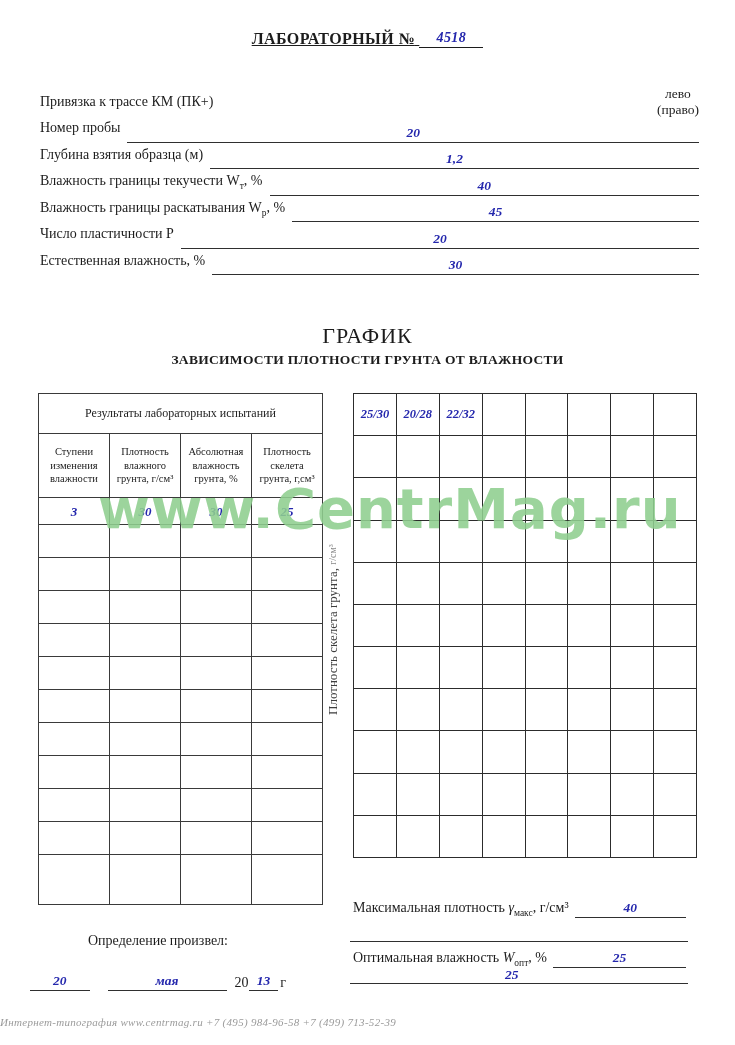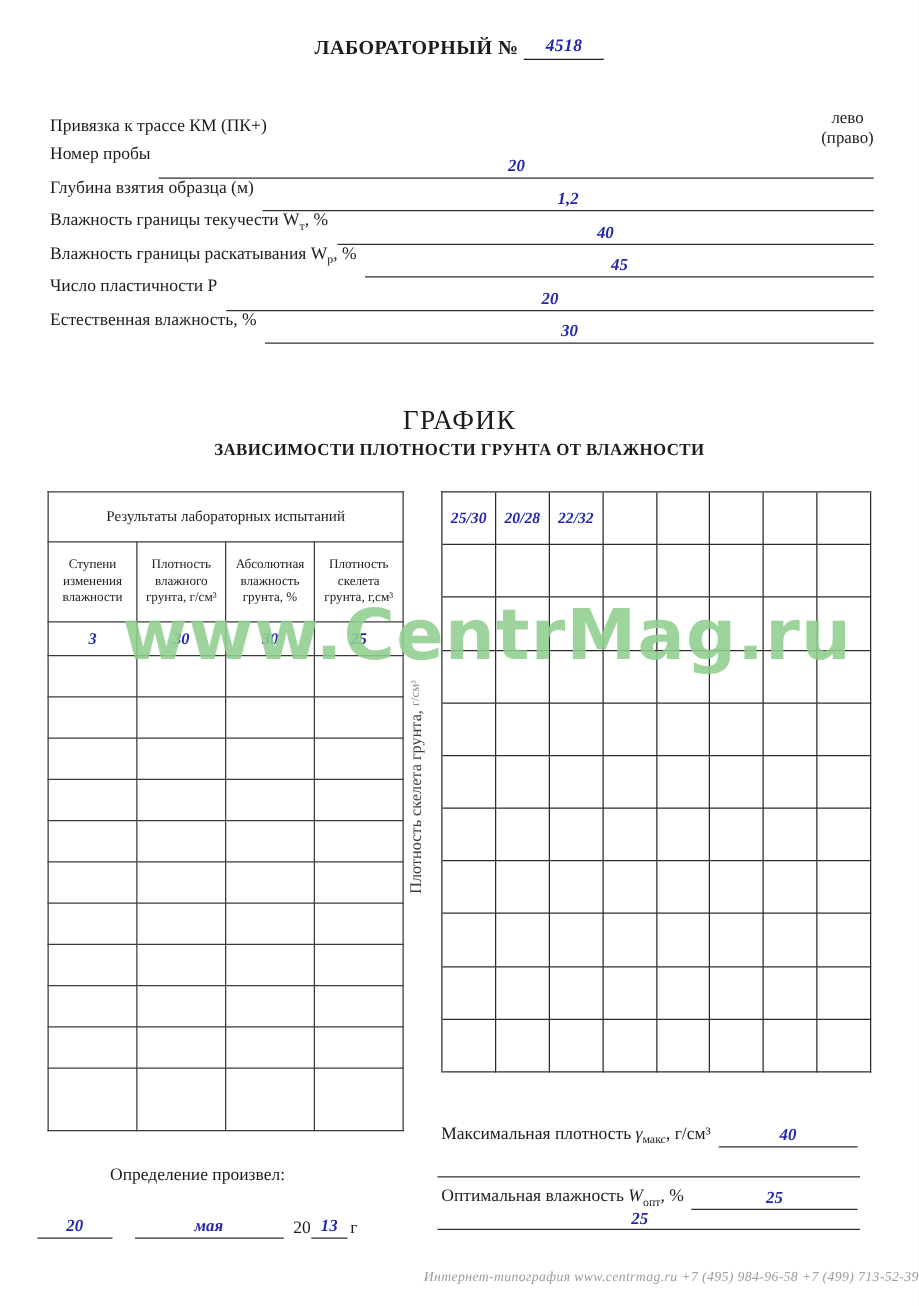--- a/index.html
+++ b/index.html
@@ -15,31 +15,31 @@
   }
   
   .watermark {
     position:absolute; left:84px; top:476px; z-index:6;
     font-family:"DejaVu Sans", sans-serif; font-weight:bold;
     font-size:56px; letter-spacing:1px; color:#8fcf8f; opacity:.88;
     pointer-events:none; white-space:nowrap;margin-left:14px;
   }
   
   .title { position:absolute; top:30px; width:100%; text-align:center;
-    font-weight:bold; font-size:16px; letter-spacing:.4px; }
+    font-weight:bold; font-size:16px; letter-spacing:.4px;text-decoration:underline; }
   .title .fill { display:inline-block; width:64px; border-bottom:1.5px solid #1c1c1c;
     position:relative; height:18px; vertical-align:bottom; }
   .title .fill .hand { position:absolute; left:0; right:0; bottom:1px; font-size:14px; text-align:center; }
   
   .privyazka { position:absolute; top:86px; left:40px; right:36px;
     display:flex; justify-content:space-between; font-size:14px;align-items:center; }
   .side { text-align:center; line-height:1.2; font-size:13.5px; }
   
   .form-rows { position:absolute; top:116px; left:40px; right:36px; }
-  .frow { display:flex; align-items:flex-start; height:26.5px; font-size:14px; }
+  .frow { display:flex; align-items:center; height:26.5px; font-size:14px; }
   .frow .lbl { white-space:nowrap; padding-right:7px; }
   .frow sub { font-size:9.5px; }
   .frow .line { flex:1; border-bottom:1px solid #2f2f2f; position:relative; height:100%; }
   .frow .line .hand { position:absolute; left:0; right:0; bottom:1px; text-align:center; font-size:13.5px; }
   
   .heading { position:absolute; top:323px; width:100%; text-align:center; z-index:2; }
   .heading .h1 { font-size:22px; font-weight:normal; letter-spacing:1px; }
   .heading .h2 { font-size:13.5px; font-weight:bold; margin-top:3px; letter-spacing:.3px; }
   
   .main { position:absolute; left:0; top:393px; width:735px; height:620px;padding-left:40px; }
@@ -79,21 +79,21 @@
   .fullline2 .hand { position:absolute; left:155px; bottom:0; font-size:13.5px; }
   
   .opredelenie { position:absolute; left:30px; top:540px; width:256px; font-size:14px; z-index:3; }
   .opredelenie .cap { text-align:center; }
   .sig-row { display:flex; align-items:flex-end; margin-top:16px; height:26px; font-size:14px; }
   .sline { border-bottom:1px solid #2f2f2f; position:relative; height:100%; }
   .sline .hand { position:absolute; left:0; right:0; bottom:1px; text-align:center; font-size:13.5px; }
   .sl1 { width:64px; } .sl2 { width:128px; margin-left:18px; } .sl3 { width:32px; }
   .ypref { margin-left:8px; } .ysuf { margin-left:2px; }
   
-  .footer { position:absolute; top:1016px; width:100%; text-align:right;
+  .footer { position:absolute; top:1016px; width:100%; text-align:left;
     font-size:11px; font-style:italic; color:#9b9b9b; letter-spacing:.3px; }
 </style>
 </head>
 <body>
 
 <div class="page">
 
   <div class="watermark">www.CentrMag.ru</div>
 
   <div class="title">

